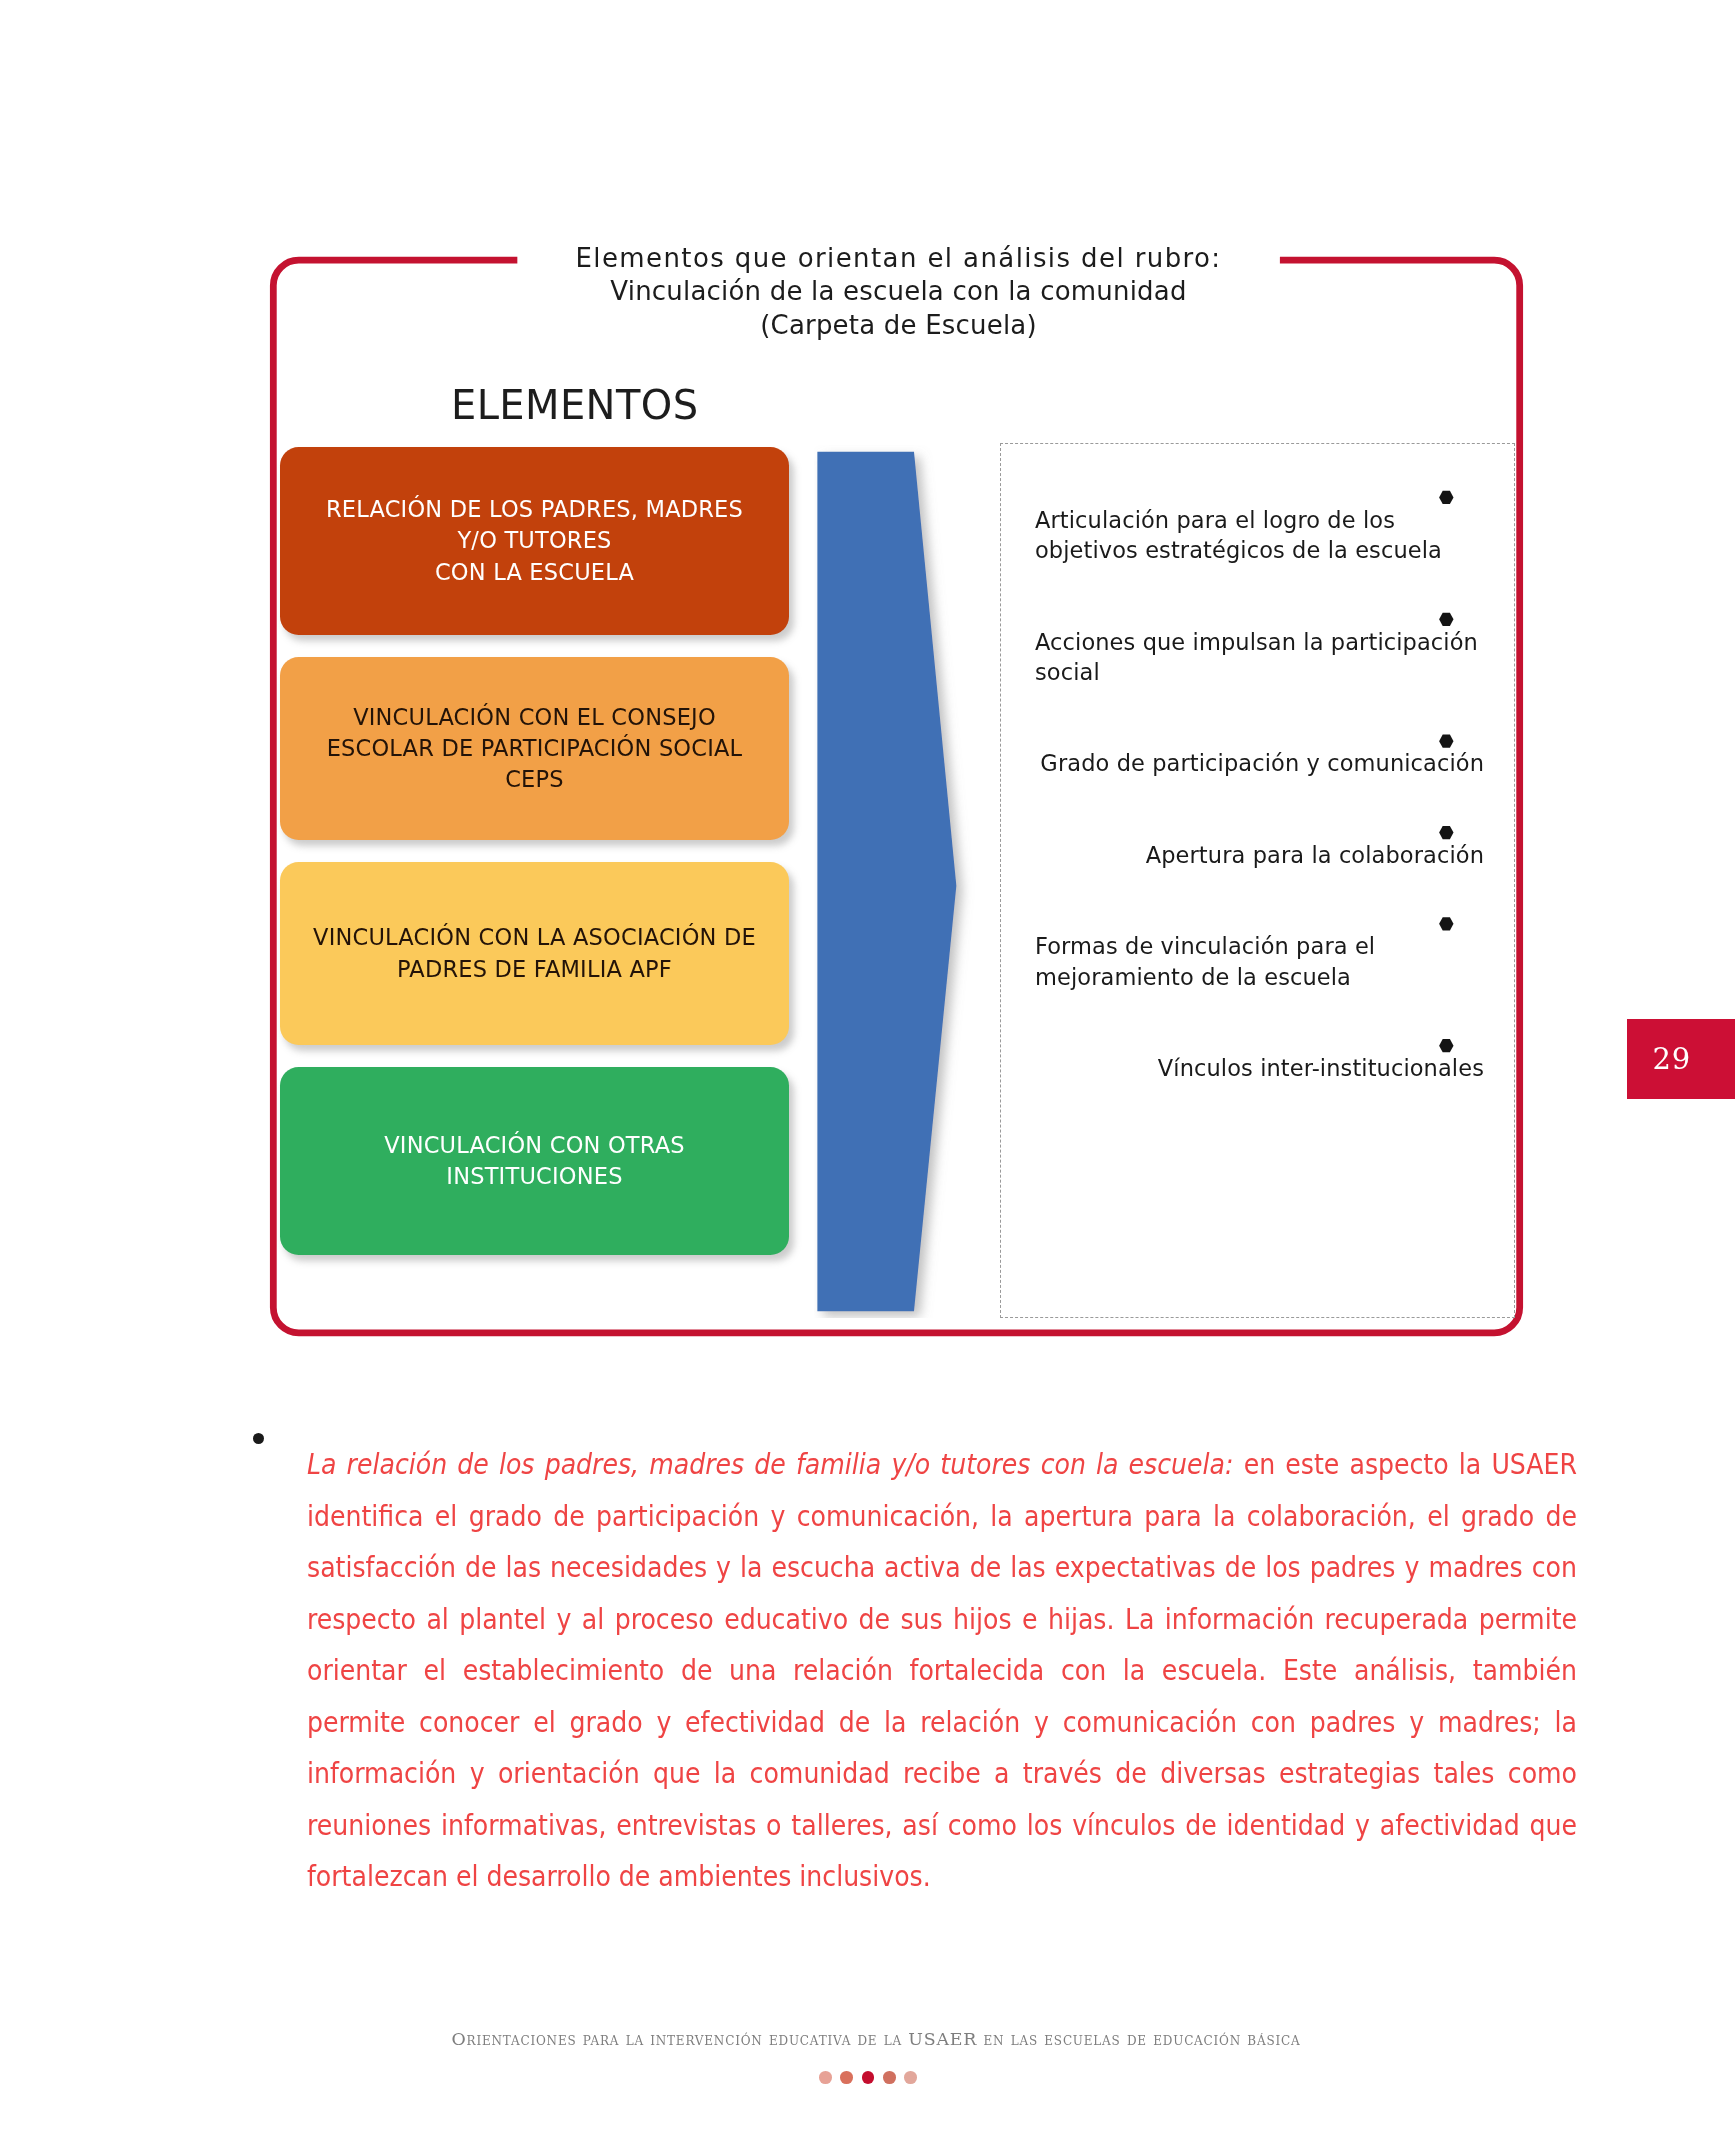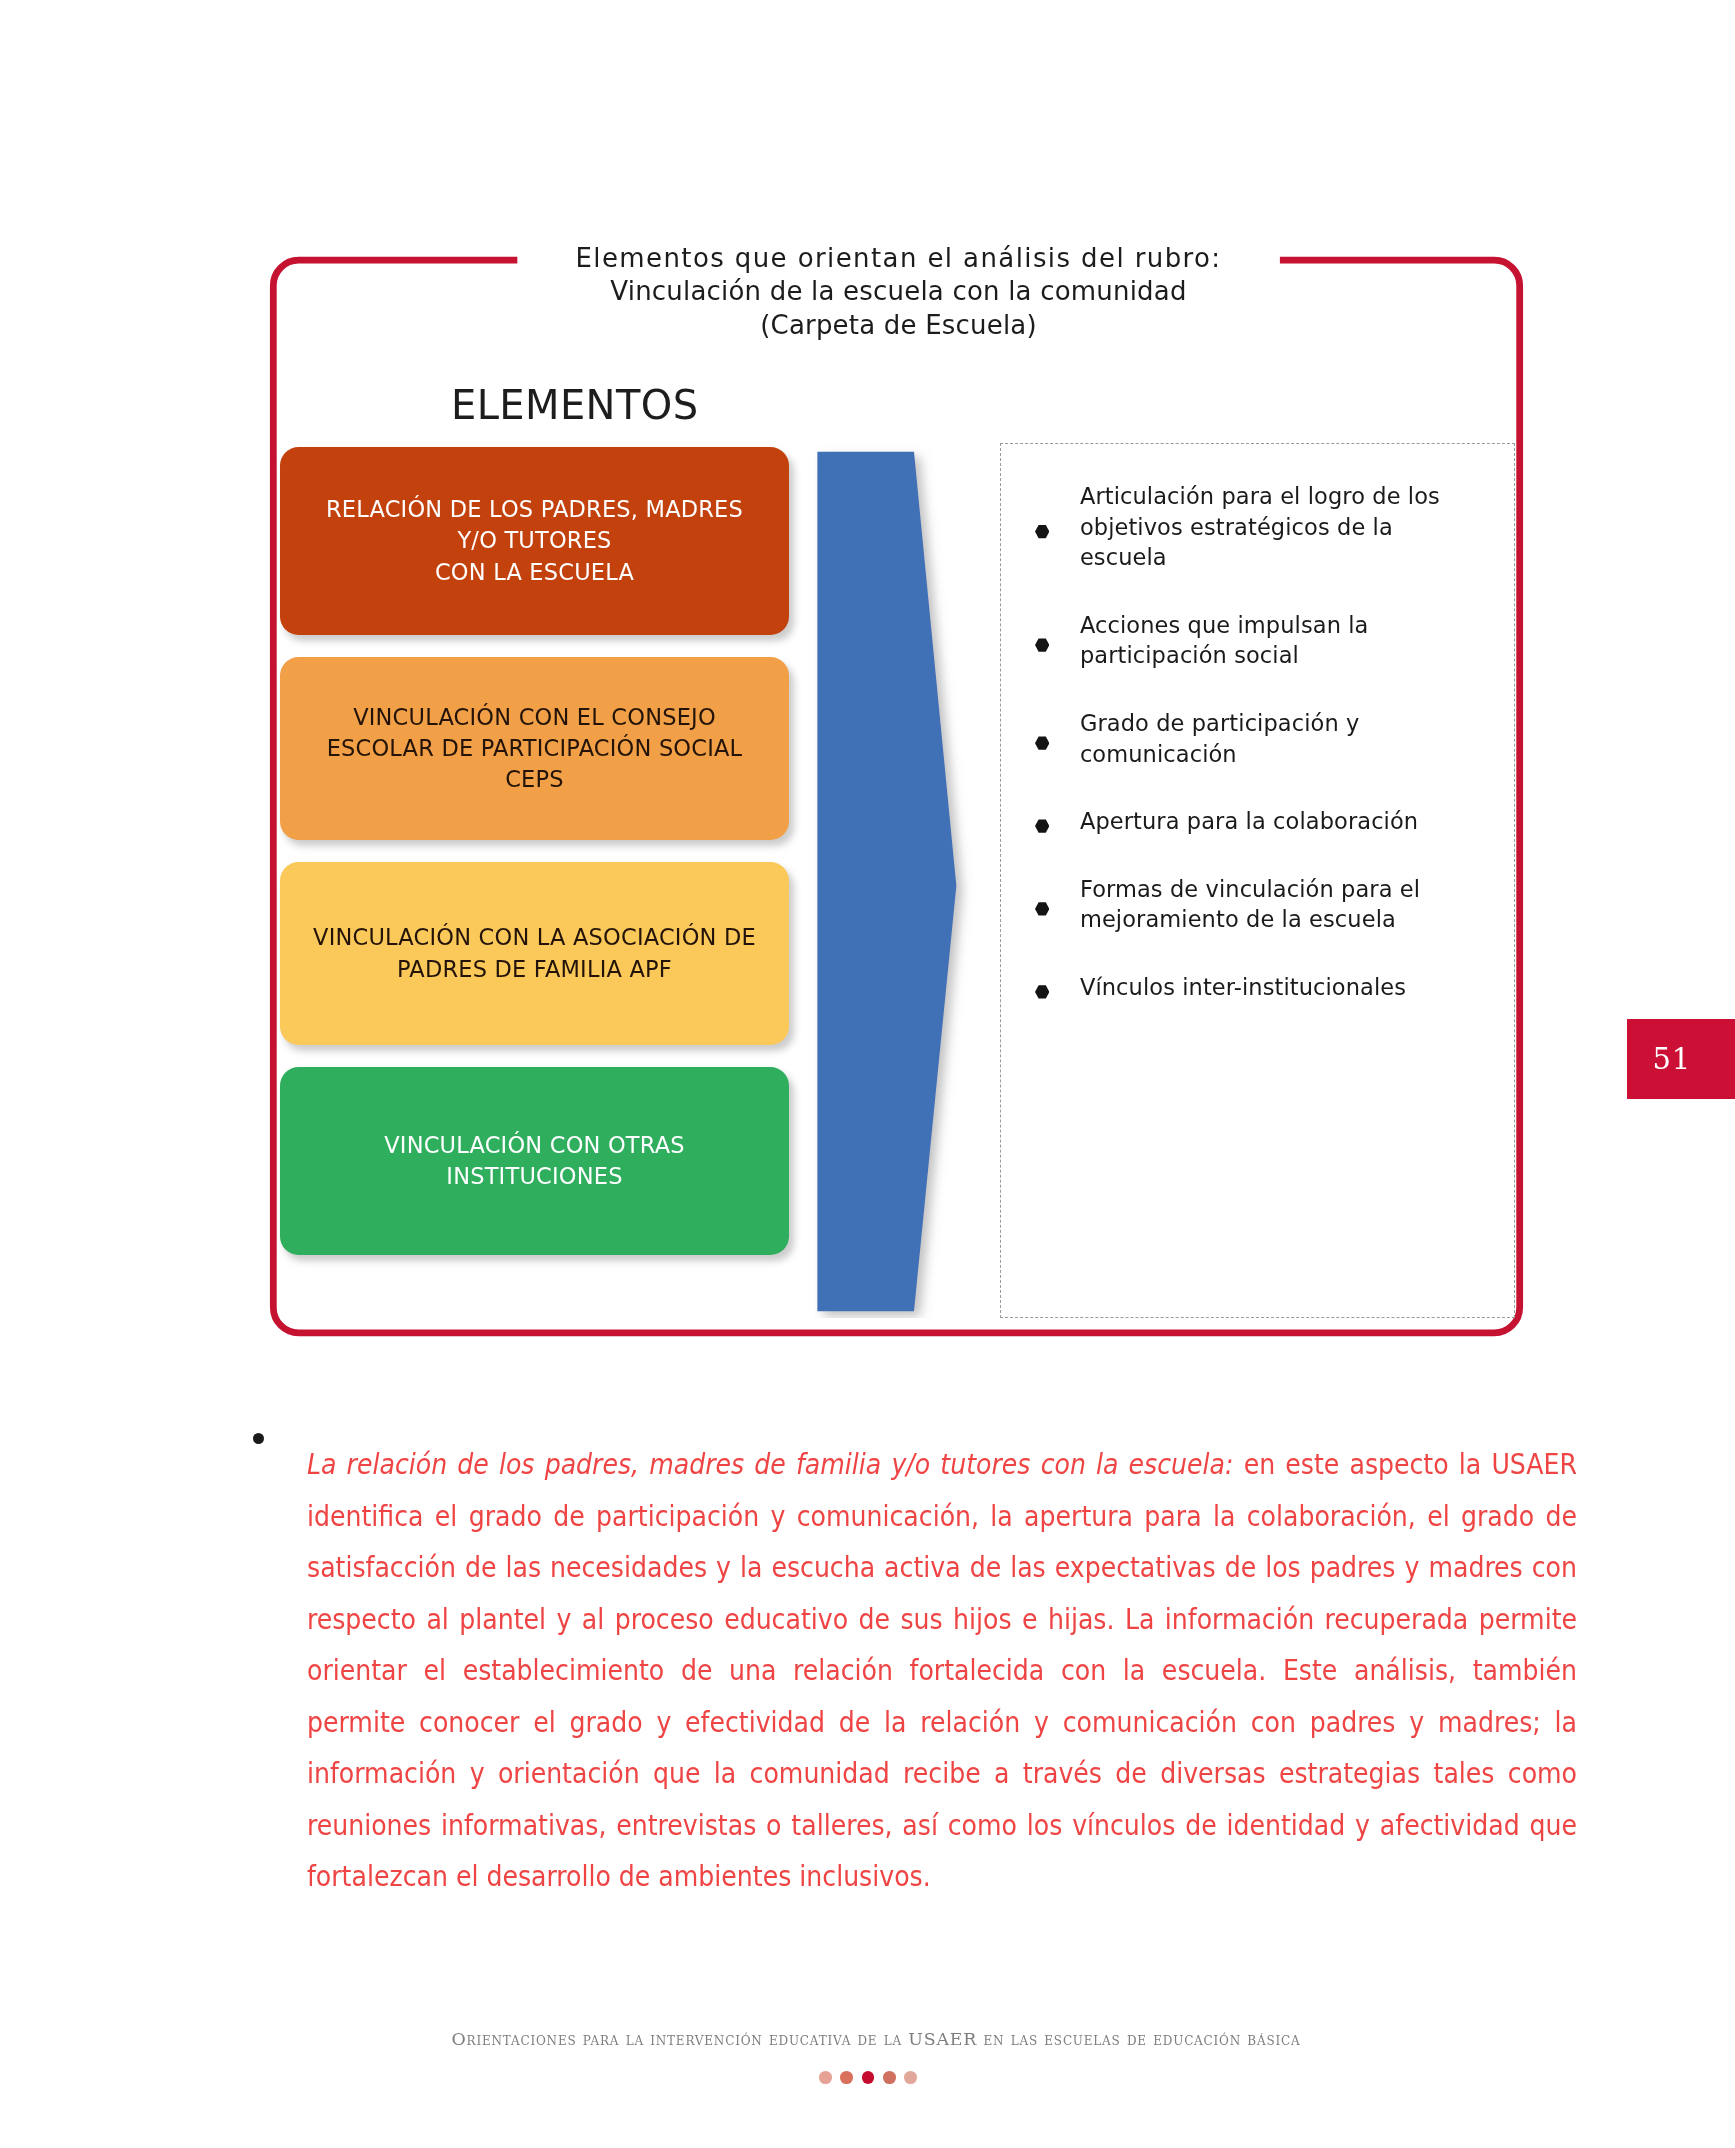--- a/index.html
+++ b/index.html
@@ -109,22 +109,23 @@
     background: #ffffff;
   }
   .bullet-list {
     position: absolute;
     left: 34px;
     top: 37px;
     width: 449px;
   }
   .bullet-item {
     display: flex;
-    align-items: center;
+    align-items: flex-end;
     margin-bottom: 37px;
+    flex-direction: column;
   }
   .bullet-marker {
     width: 14.4px;
     height: 14.4px;
     flex: 0 0 14.4px;
     margin-top: 9.3px;
     margin-right: 30.5px;
     background: #141414;
     clip-path: polygon(25% 4%, 75% 4%, 100% 50%, 75% 96%, 25% 96%, 0% 50%);
   }
@@ -280,21 +281,21 @@
       </div>
       <div class="bullet-item">
         <span class="bullet-marker"></span>
         <span class="bullet-text">Vínculos inter-institucionales</span>
       </div>
     </div>
   </div>
 </div>
 
 <div id="page-badge" style="background: rgb(204, 15, 53);">
-  <span>51</span>
+  <span>29</span>
 </div>
 
 <div id="body-block">
   <span id="body-bullet"></span>
   <p id="body-para"><span class="lead">La relación de los padres, madres de familia y/o tutores con la escuela: </span><span>en este aspecto la USAER identifica el grado de participación y comunicación, la apertura para la colaboración, el grado de satisfacción de las necesidades y la escucha activa de las expectativas de los padres y madres con respecto al plantel y al proceso educativo de sus hijos e hijas. La información recuperada permite orientar el establecimiento de una relación fortalecida con la escuela. Este análisis, también permite conocer el grado y efectividad de la relación y comunicación con padres y madres; la información y orientación que la comunidad recibe a través de diversas estrategias tales como reuniones informativas, entrevistas o talleres, así como los vínculos de identidad y afectividad que fortalezcan el desarrollo de ambientes inclusivos.</span></p>
 </div>
 
 <div id="footer">
   <div id="footer-text">Orientaciones para la intervención educativa de la USAER en las escuelas de educación básica</div>
   <div id="footer-dots">

